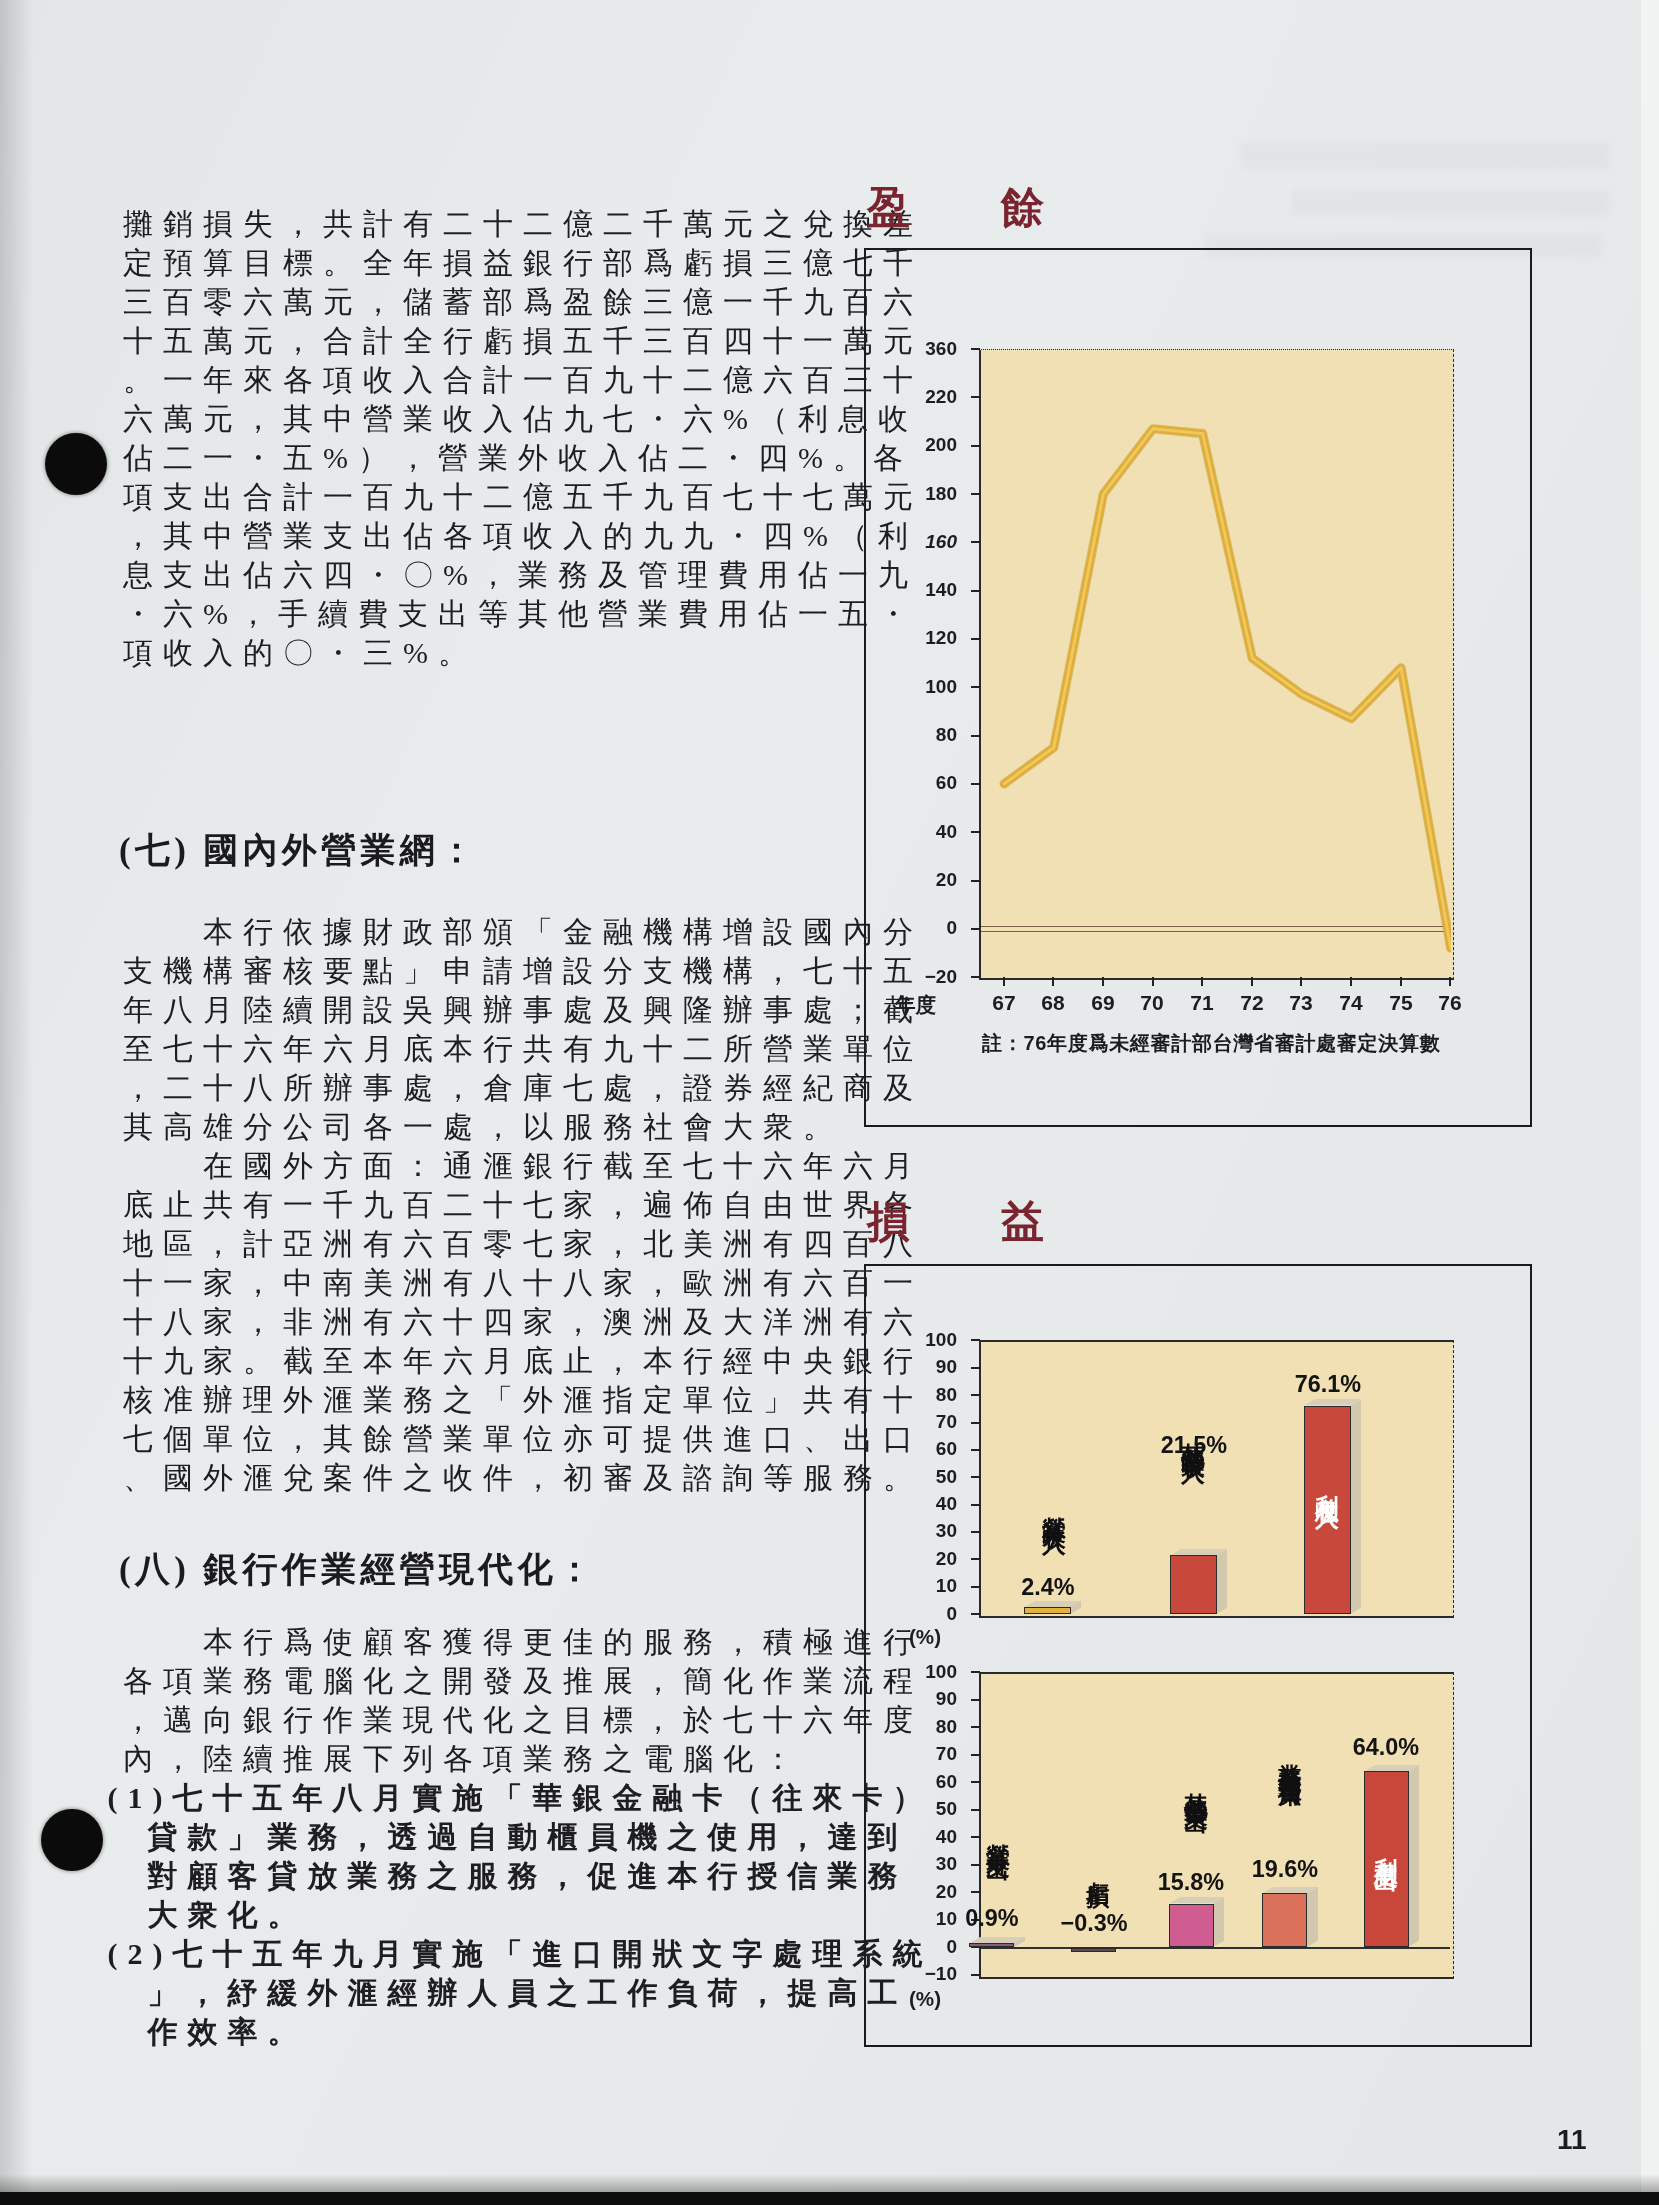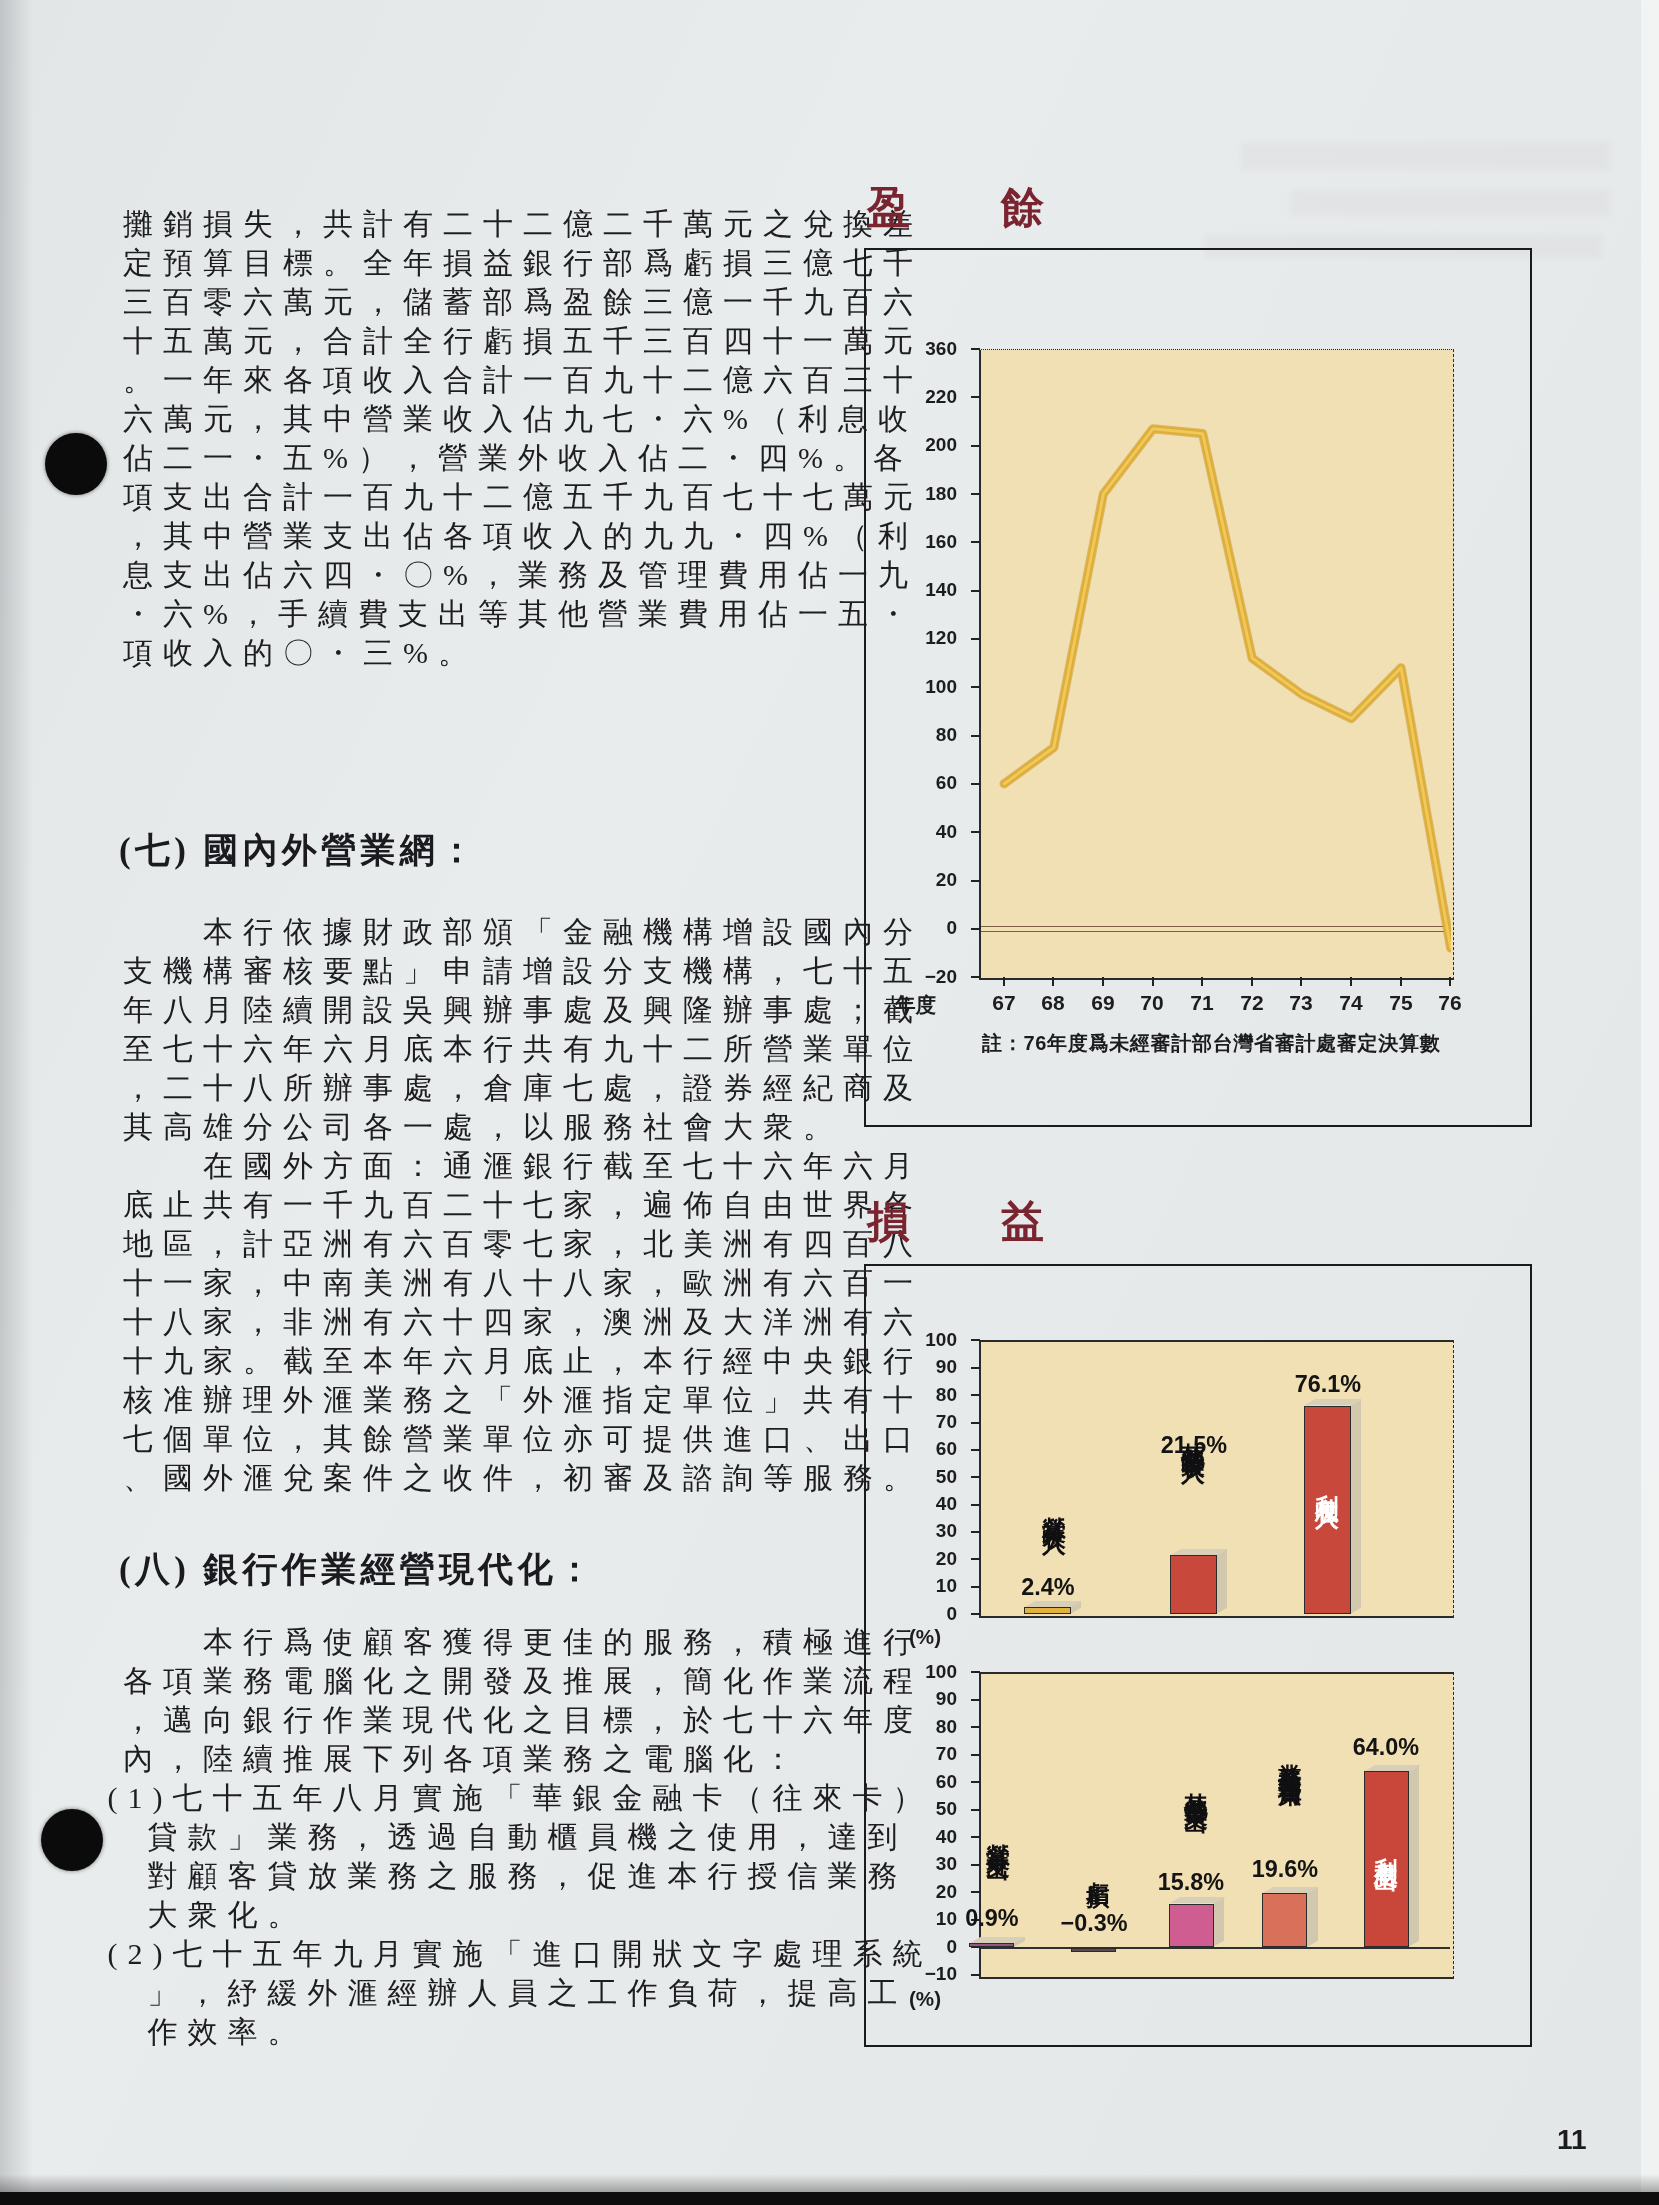--- a/index.html
+++ b/index.html
@@ -13,21 +13,21 @@
   .edge-right{position:absolute;right:0;top:0;width:18.4px;height:2205px;background:rgba(255,255,255,.45);}
   .bottom-strip{position:absolute;left:0;bottom:0;width:1659px;height:12.8px;background:#0d0d0e;}
   .bottom-shadow{position:absolute;left:0;bottom:12.8px;width:1659px;height:18.4px;
     background:linear-gradient(0deg,rgba(30,28,25,.35),rgba(30,28,25,0));}
   .punch{position:absolute;width:62px;height:62px;border-radius:50%;background:#0b0b0c;box-shadow:0 0 4.3px rgba(0,0,0,.5);}
   .ghost{position:absolute;background:#9a8f93;opacity:.07;filter:blur(2.8px);border-radius:2.8px;}
 
   
   .text-col{position:absolute;left:123px;top:0;width:695px;}
   .tline{white-space:nowrap;font-size:30px;line-height:39px;height:39px;letter-spacing:10px;color:#1e1e22;}
-  .tline.hang{margin-left:-15.6px;}
+  .tline.hang{margin-left:-15.6px;font-weight:bold;}
   .sec-heading{position:absolute;left:119px;white-space:nowrap;font-size:35px;line-height:40px;
     letter-spacing:4.3px;font-weight:600;color:#1b1b1f;}
 
   
   .chart-root{position:absolute;left:0;top:0;font-family:"Liberation Sans","DejaVu Sans",sans-serif;}
   .chart-title{position:absolute;font-size:43px;font-weight:700;letter-spacing:24px;color:#7a2430;
     font-family:"Liberation Serif","DejaVu Serif",serif;white-space:nowrap;text-align:right;}
   .chart-box{position:absolute;border:2.8px solid #1b1b1d;}
   .plot{position:absolute;background:#f1e0b4;border-left:2.1px solid #2a2a2c;border-right:1.4px dashed #2a2a2c;border-top:1.4px dotted #2a2a2c;}
   .ytick{position:absolute;width:68px;text-align:right;font-size:19px;font-weight:700;color:#1d1d1f;}
@@ -128,21 +128,21 @@
       </svg>
     <div id="c1-yticks">
         <div class="ytick" style="left: 889px; top: 338px;">360</div>
         <div class="ytickmark" style="left: 971px; top: 348px;"></div>
         <div class="ytick" style="left: 889px; top: 386px;">220</div>
         <div class="ytickmark" style="left: 971px; top: 396px;"></div>
         <div class="ytick" style="left: 889px; top: 434px;">200</div>
         <div class="ytickmark" style="left: 971px; top: 445px;"></div>
         <div class="ytick" style="left: 889px; top: 483px;">180</div>
         <div class="ytickmark" style="left: 971px; top: 493px;"></div>
-        <div class="ytick" style="left: 889px; top: 531px;">160</div>
+        <div class="ytick" style="left: 889px; top: 531px; font-style: italic;">160</div>
         <div class="ytickmark" style="left: 971px; top: 541px;"></div>
         <div class="ytick" style="left: 889px; top: 579px;">140</div>
         <div class="ytickmark" style="left: 971px; top: 590px;"></div>
         <div class="ytick" style="left: 889px; top: 627px;">120</div>
         <div class="ytickmark" style="left: 971px; top: 638px;"></div>
         <div class="ytick" style="left: 889px; top: 676px;">100</div>
         <div class="ytickmark" style="left: 971px; top: 686px;"></div>
         <div class="ytick" style="left: 889px; top: 724px;">80</div>
         <div class="ytickmark" style="left: 971px; top: 735px;"></div>
         <div class="ytick" style="left: 889px; top: 772px;">60</div>

